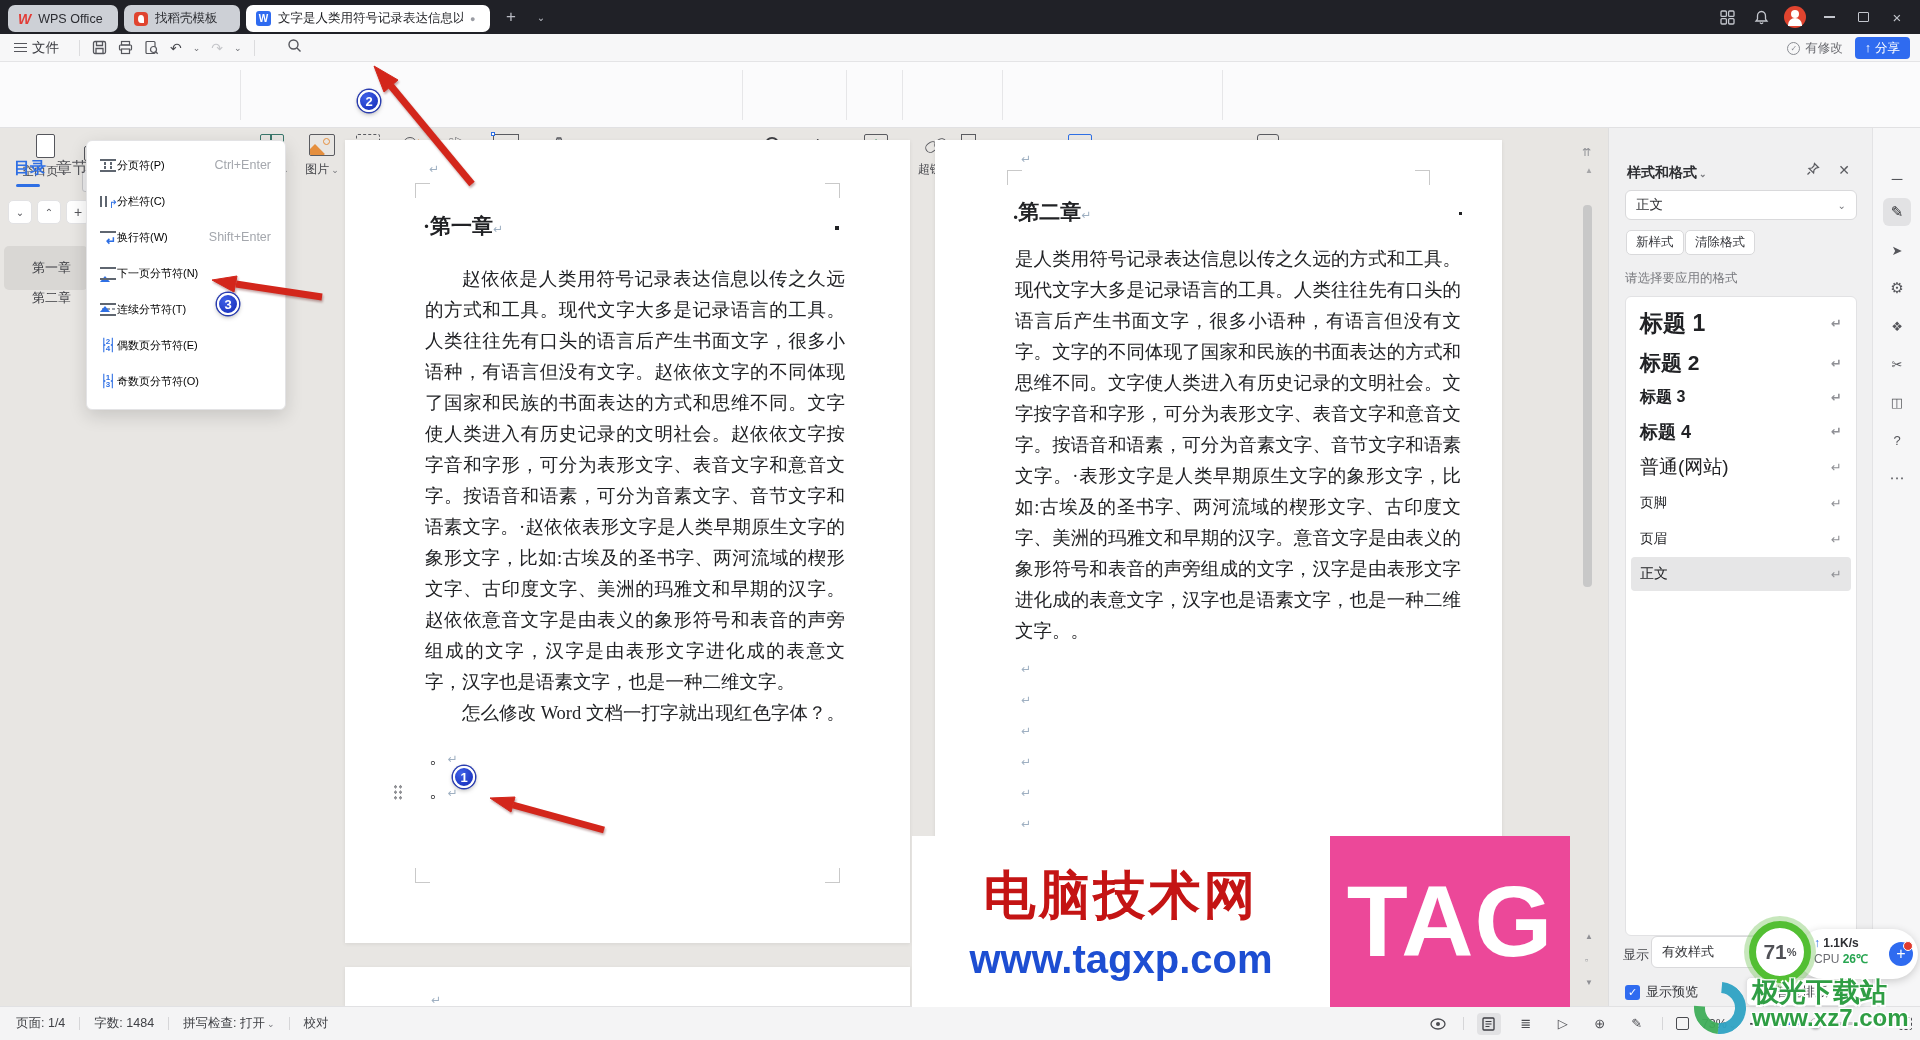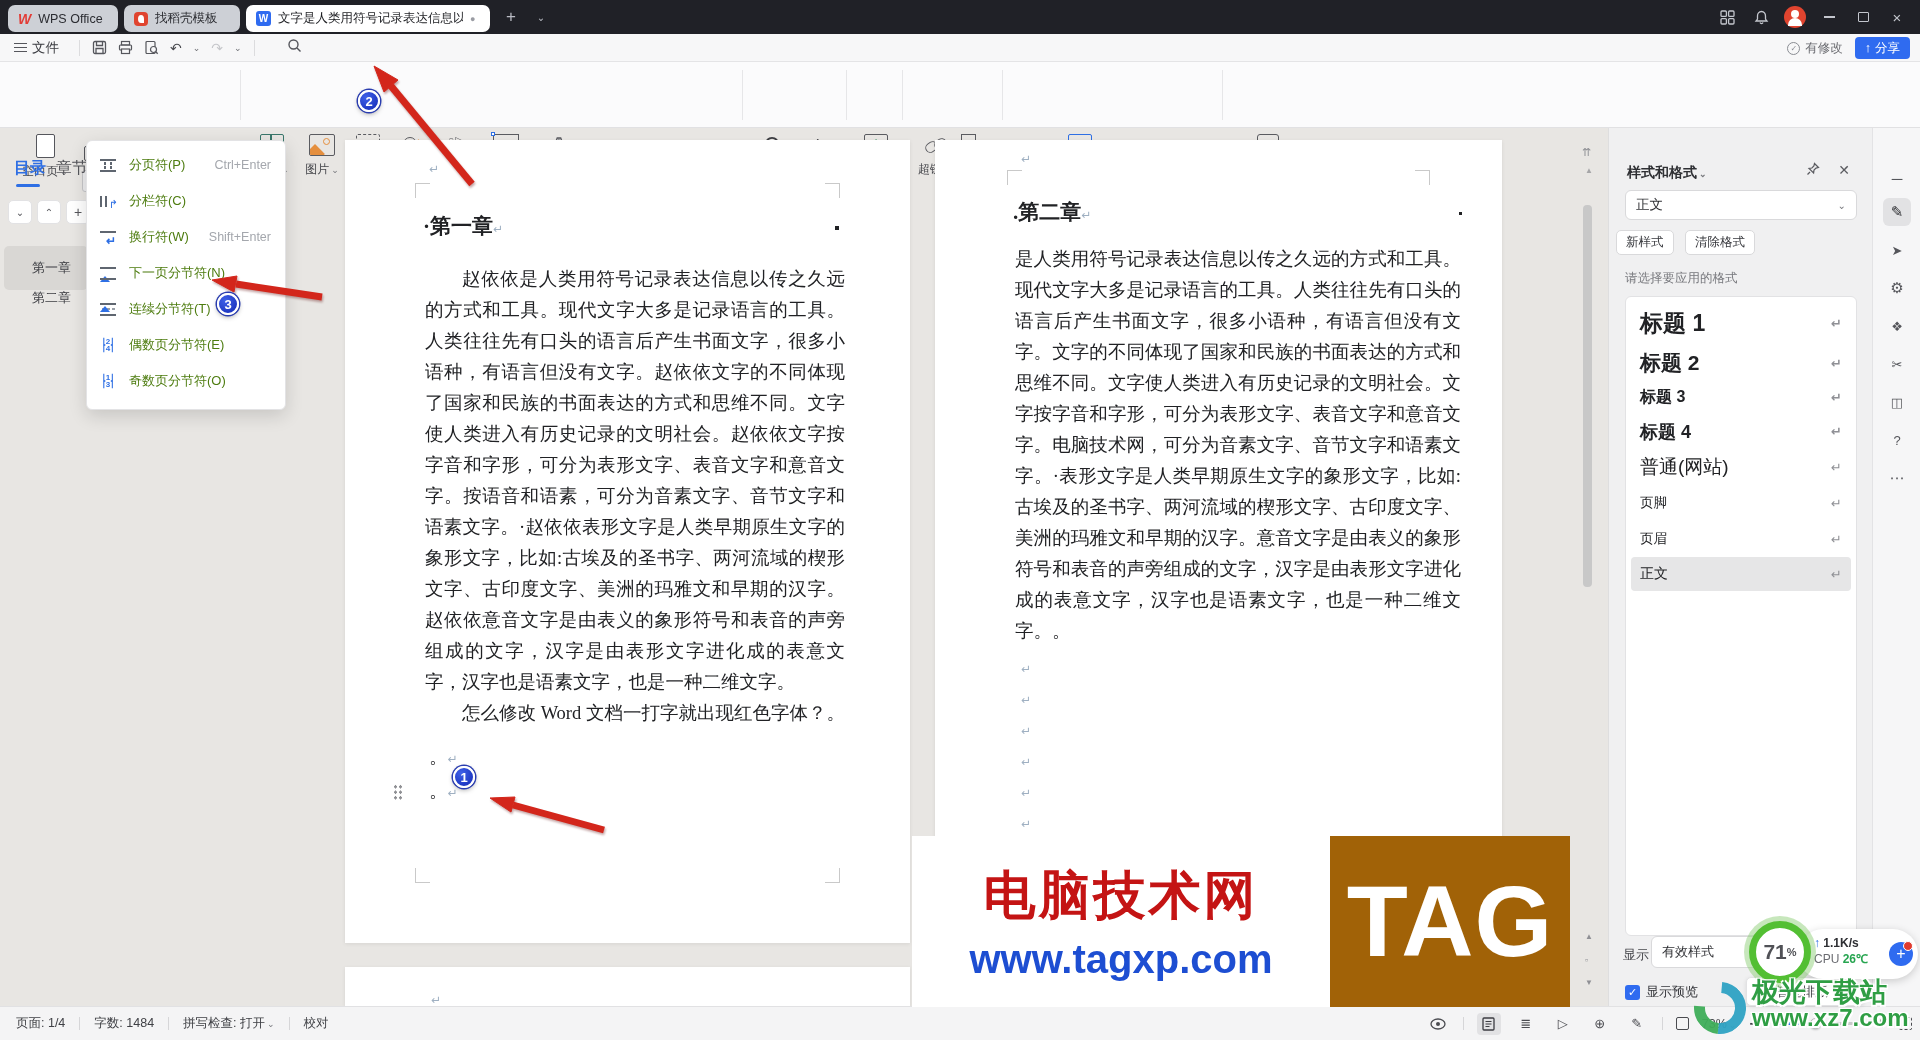--- a/index.html
+++ b/index.html
@@ -104,21 +104,21 @@
 .ic-bookmark::after{content:"";position:absolute;left:-1.6px;bottom:-5px;width:0;height:0;border-left:7.5px solid transparent;border-right:7.5px solid transparent;border-bottom:6px solid #fbfbfc;box-shadow:0 -1px 0 #5a5b60}
 .ic-docpart{width:24px;height:22px;border:1.6px solid #2e6fe4;border-radius:2px;color:#3c3d42;font-size:11px;display:flex;align-items:center;justify-content:center}
 .ic-clip{width:10px;height:16px;border:1.8px solid #5a5b60;border-radius:5px 5px 4px 4px;border-top:0;position:relative;transform:rotate(40deg)}
 .ic-dropcap{font-size:11px;color:#b9bac0;font-weight:bold}
 .ic-docer{width:22px;height:22px;border:1.6px solid #5a5b60;border-radius:3px 3px 8px 8px;position:relative}
 .ic-docer::after{content:"";position:absolute;left:9px;top:5px;width:6px;height:10px;border-radius:50% 50% 0 50%;border:1.5px solid #3c9488;transform:rotate(20deg)}
 
 
 .bmenu{position:absolute;left:86px;top:140px;width:200px;height:270px;background:#fff;border:1px solid #e3e3e5;border-radius:6px;box-shadow:0 6px 18px rgba(0,0,0,.14);z-index:40;padding-top:6px}
 .bitem{height:36px;display:flex;align-items:center;padding:0 12px;cursor:pointer;position:relative}
-.blabel{font-size:13px;color:#4d7c0f;margin-left:12px;white-space:nowrap}
+.blabel{font-size:11px;color:#000000;margin-left:0;white-space:nowrap}
 .bshort{position:absolute;right:14px;font-size:12.5px;color:#a4a7ad}
 .mi{position:relative;width:18px;height:15px;flex:0 0 18px}
 .mi::before,.mi::after{content:"";position:absolute;left:1px;right:1px;height:2px;background:#5f6670}
 .mi::before{top:1px}
 .mi::after{bottom:1px}
 .mi .tk{position:absolute;left:5px;top:4px;width:1.8px;height:3px;background:#5f6670;box-shadow:6px 0 0 #5f6670}
 .mi .tkb{position:absolute;left:5px;bottom:4px;width:1.8px;height:3px;background:#5f6670;box-shadow:6px 0 0 #5f6670}
 .mi .tri{position:absolute;left:1px;bottom:-1px;width:0;height:0;border-left:5px solid transparent;border-right:5px solid transparent;border-top:6px solid #2e6fe4;transform:rotate(180deg)}
 .mi.cols::before{left:1px;right:auto;top:2px;bottom:2px;width:2px;height:auto;box-shadow:5px 0 0 #5f6670}
 .mi.cols::after{content:"↱";background:none;color:#2e6fe4;font-size:11px;right:-1px;bottom:-2px;height:auto;left:auto}
@@ -200,21 +200,21 @@
 .track{width:92px;height:3px;background:#c9c9cb;border-radius:2px;position:relative;cursor:pointer}
 .track .fill{position:absolute;left:0;top:0;height:3px;width:42px;background:#2e6fe4;border-radius:2px}
 .track .thumb{position:absolute;left:38px;top:-4px;width:11px;height:11px;border-radius:50%;background:#fdfdfd;border:1px solid #b9b9bb;box-shadow:0 1px 2px rgba(0,0,0,.2)}
 .zoomtxt{cursor:pointer}
 .pmbtn{font-size:16px;color:#3f4045;cursor:pointer;font-weight:bold}
 
 
 .wm-white{position:absolute;left:912px;top:836px;width:418px;height:171px;background:#fff;z-index:30;display:flex;flex-direction:column;align-items:center;justify-content:center;gap:6px}
 .wm-name{font-size:52px;font-weight:700;color:#c41414;letter-spacing:3px}
 .wm-url{font-size:40px;font-weight:bold;color:#1d4ed2}
-.wm-blue{position:absolute;left:1330px;top:836px;width:240px;height:171px;background:#a16207;z-index:30;display:flex;align-items:center;justify-content:center}
+.wm-blue{position:absolute;left:1330px;top:836px;width:240px;height:171px;background:#ec4899;z-index:30;display:flex;align-items:center;justify-content:center}
 .wm-tag{font-size:100px;font-weight:bold;color:#fff;letter-spacing:1px;font-family:"Liberation Sans",sans-serif}
 .ring{position:absolute;left:1749px;top:921px;width:62px;height:62px;border-radius:50%;background:#fff;border:7px solid #53bf33;box-shadow:0 0 0 5px rgba(131,201,107,.45);z-index:36;display:flex;align-items:center;justify-content:center;font-weight:bold;color:#505156}
 .ring b{font-size:21px}
 .netpill{position:absolute;left:1798px;top:929px;width:120px;height:50px;border-radius:25px;background:#fff;box-shadow:0 2px 8px rgba(0,0,0,.18);z-index:35;padding:7px 0 0 16px;font-size:12px}
 .netpill .up{color:#2e6fe4;font-weight:bold}
 .netpill .spd{color:#2f3034;font-weight:bold}
 .netpill .cpu{color:#6b6c71}
 .netpill .temp{color:#27a550;font-weight:bold}
 .plus{position:absolute;right:5px;top:13px;width:24px;height:24px;border-radius:50%;background:#2f6bf0;color:#fff;font-size:16px;display:flex;align-items:center;justify-content:center;cursor:pointer}
 .plus::after{content:"";position:absolute;right:0;top:-1px;width:8px;height:8px;border-radius:50%;background:#e03b30;border:1.5px solid #fff}
@@ -510,21 +510,21 @@
     <div class="emptyline" style="left:84px;top:638px"><span>。</span><span class="pl">↵</span></div>
     <span class="handle" style="left:48px;top:644px"></span>
   </div>
 
   <div class="page doc" style="left:935px;top:140px;width:567px;height:803px">
     <span class="corner ctl" style="left:72px;top:30px"></span>
     <span class="corner ctr" style="right:72px;top:30px"></span>
     <span class="plabs pl" style="left:86px;top:12px">↵</span>
     <div class="dhead" style="left:78px;top:58px"><span>.第二章</span><span class="pl">↵</span></div>
     <span class="secdot" style="left:524px;top:72px;width:3px;height:3px"></span>
-    <div class="dpara" style="left:80px;top:104px;width:446px">是人类用符号记录表达信息以传之久远的方式和工具。现代文字大多是记录语言的工具。人类往往先有口头的语言后产生书面文字，很多小语种，有语言但没有文字。文字的不同体现了国家和民族的书面表达的方式和思维不同。文字使人类进入有历史记录的文明社会。文字按字音和字形，可分为表形文字、表音文字和意音文字。电脑技术网，可分为音素文字、音节文字和语素文字。·表形文字是人类早期原生文字的象形文字，比如:古埃及的圣书字、两河流域的楔形文字、古印度文字、美洲的玛雅文和早期的汉字。意音文字是由表义的象形符号和表音的声旁组成的文字，汉字是由表形文字进化成的表意文字，汉字也是语素文字，也是一种二维文字。。</div>
+    <div class="dpara" style="left:80px;top:104px;width:446px">是人类用符号记录表达信息以传之久远的方式和工具。现代文字大多是记录语言的工具。人类往往先有口头的语言后产生书面文字，很多小语种，有语言但没有文字。文字的不同体现了国家和民族的书面表达的方式和思维不同。文字使人类进入有历史记录的文明社会。文字按字音和字形，可分为表形文字、表音文字和意音文字。按语音和语素，可分为音素文字、音节文字和语素文字。·表形文字是人类早期原生文字的象形文字，比如:古埃及的圣书字、两河流域的楔形文字、古印度文字、美洲的玛雅文和早期的汉字。意音文字是由表义的象形符号和表音的声旁组成的文字，汉字是由表形文字进化成的表意文字，汉字也是语素文字，也是一种二维文字。。</div>
     <span class="plabs pl" style="left:86px;top:522px">↵</span>
     <span class="plabs pl" style="left:86px;top:553px">↵</span>
     <span class="plabs pl" style="left:86px;top:584px">↵</span>
     <span class="plabs pl" style="left:86px;top:615px">↵</span>
     <span class="plabs pl" style="left:86px;top:646px">↵</span>
     <span class="plabs pl" style="left:86px;top:677px">↵</span>
   </div>
 
   <div class="page doc" style="left:345px;top:967px;width:565px;height:39px">
     <span class="plabs pl" style="left:86px;top:26px">↵</span>
@@ -544,21 +544,21 @@
       <svg width="14" height="14" viewBox="0 0 14 14">
           <path d="M8.5 1.5l4 4-2.5.6-2 2L7.6 11 3 6.4l2.9-.4 2-2z" fill="none" stroke="#5a5b60" stroke-width="1.2"></path>
           <path d="M4 10l-2.5 2.5" stroke="#5a5b60" stroke-width="1.2"></path>
         </svg>
     </span>
     <span class="pclose" style="right:22px">✕</span>
     <div class="pselect">
       <span>正文</span>
       <span class="cv">⌄</span>
     </div>
-    <div class="pbtn" style="left:7px">新样式</div>
+    <div class="pbtn" style="left:17px">新样式</div>
     <div class="pbtn" style="left:76px">清除格式</div>
     <div class="phint">请选择要应用的格式</div>
     <div class="plist">
       <div class="srow s-h1">
           <span>标题 1</span>
           <span class="mk">↵</span>
         </div>
       <div class="srow s-h2">
           <span>标题 2</span>
           <span class="mk">↵</span>

